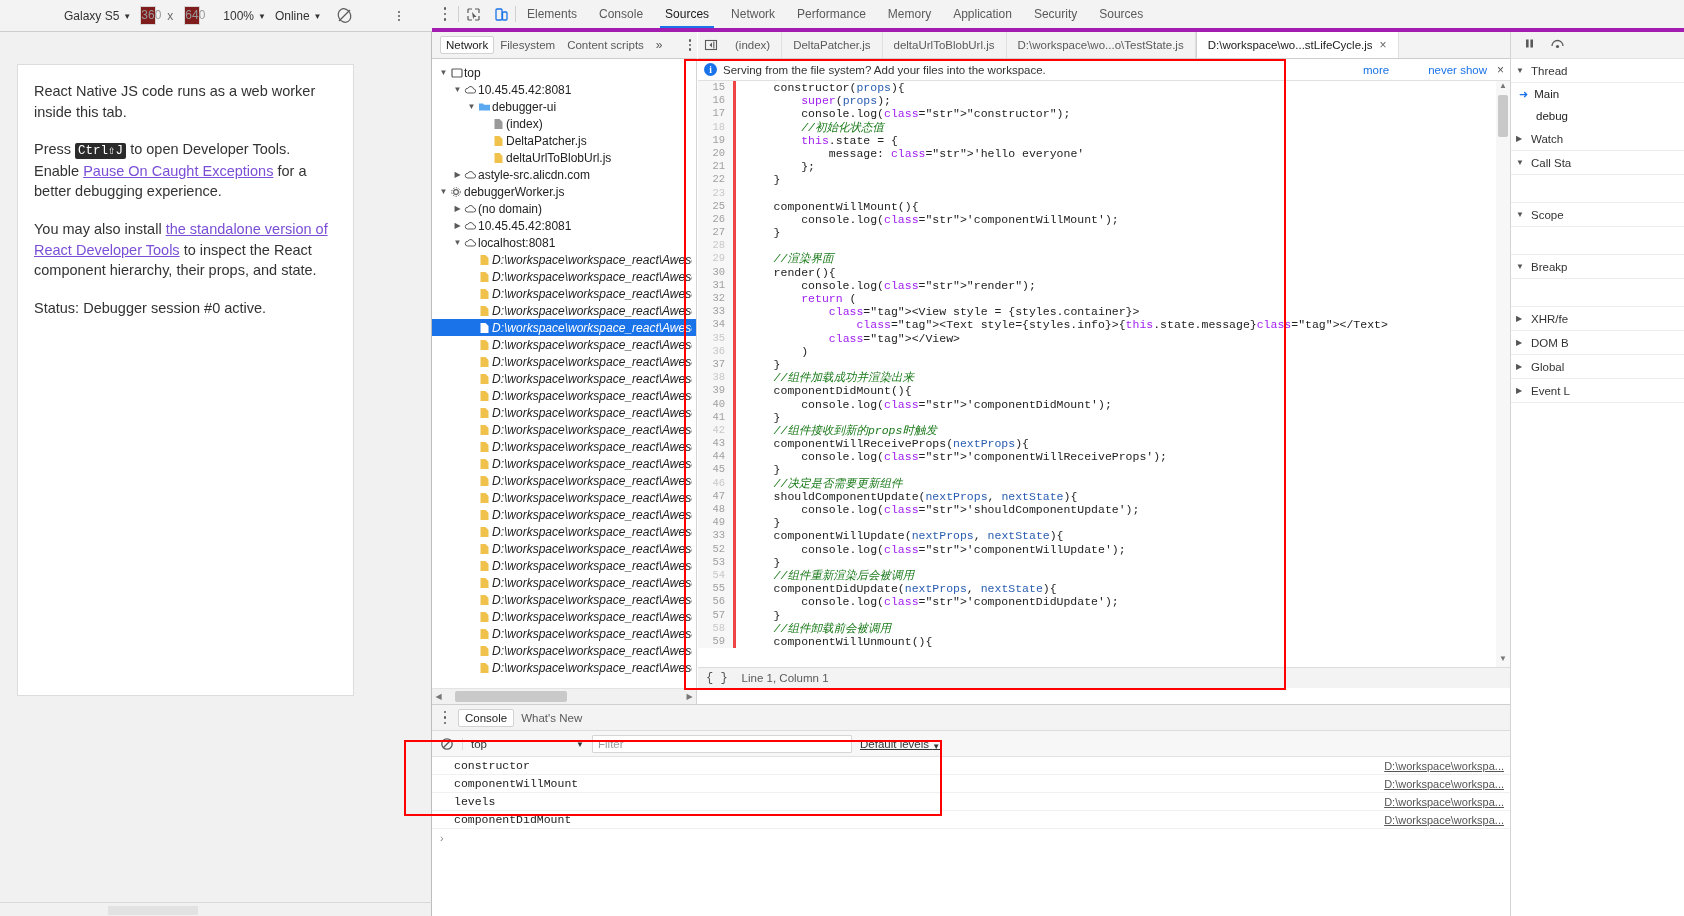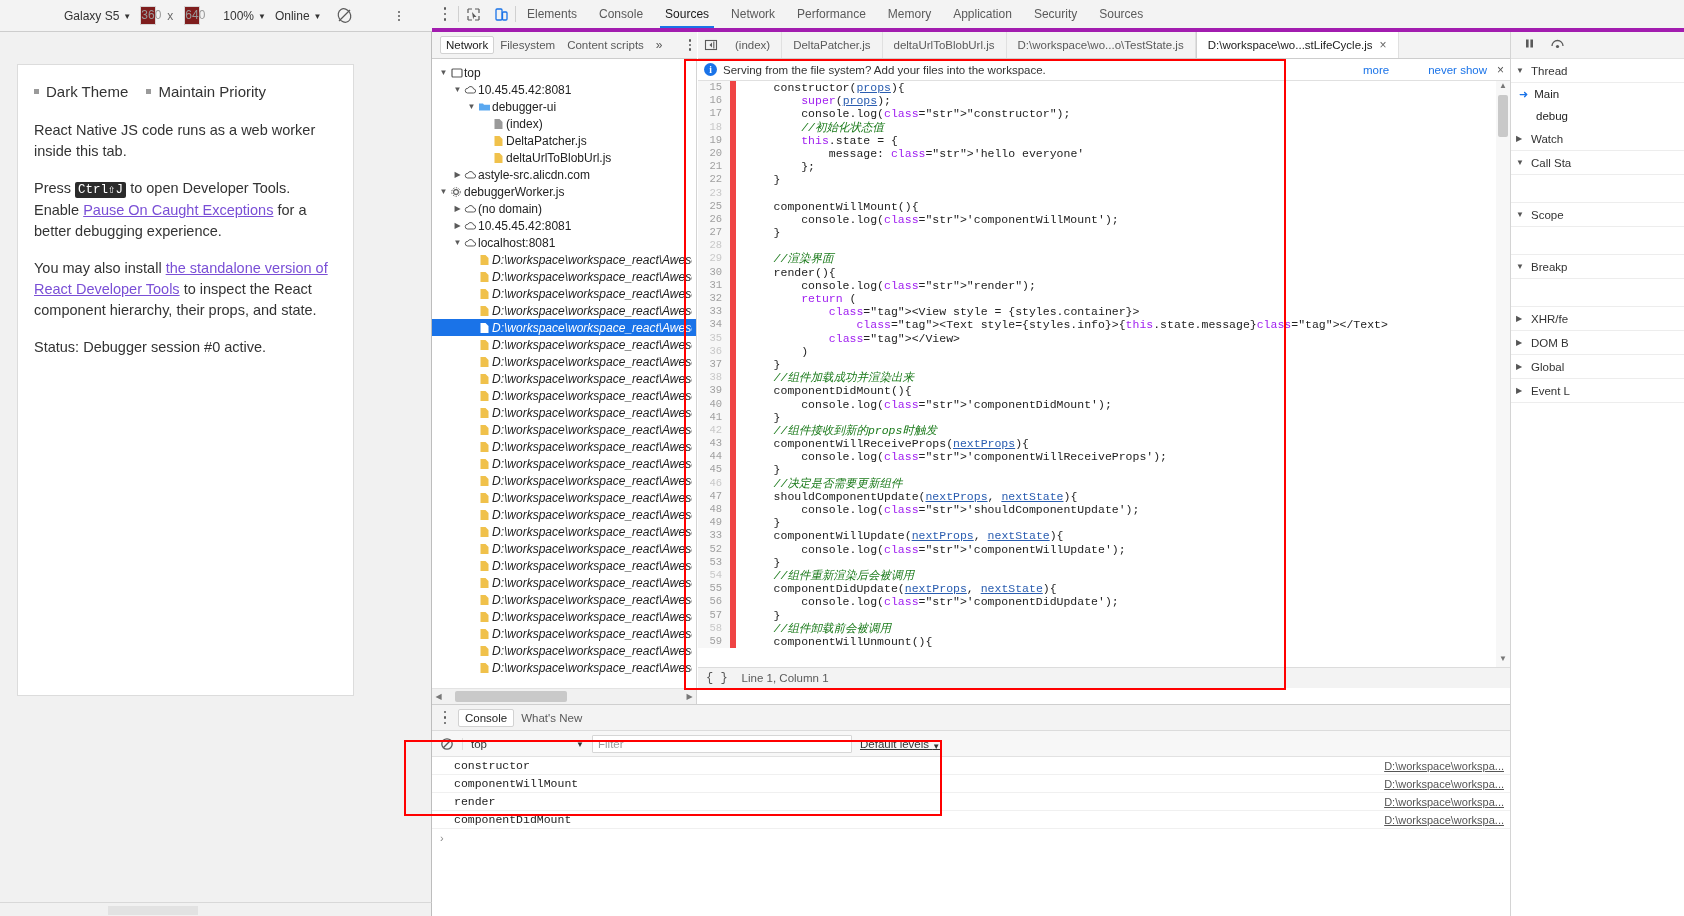--- a/index.html
+++ b/index.html
@@ -151,30 +151,30 @@
   #ws-banner .xbtn { color:#555; font-size:12px; cursor:pointer; padding-left:2px;}
 
   #code-scroll {
     position:absolute; left:0; top:22px; right:0; bottom:21px; overflow:hidden; background:#fff;
   }
   #code-table { position:absolute; left:0; top:0; }
   .cl { display:flex; height:13.2px; align-items:flex-start; }
   .ln {
     width:38px; flex:0 0 auto; text-align:right; padding-right:8px;
     color:#a0a0a0; font-family:"Liberation Mono", monospace; font-size:10.5px; line-height:13.2px;
-    background:#f7f7f7; border-right:6px solid #ef4444; user-select:none;
+    background:#f7f7f7; border-right:3px solid #ef4444; user-select:none;
   }
   .ln.dim { color:#c8c8c8; }
   .code {
     padding-left:10px; font-family:"Liberation Mono", monospace;
     font-size:11.5px; line-height:13.2px; white-space:pre; color:#222;
   }
   .kw  { color:#a020f0; }
   .cmt { color:#1a7a1a; font-style:italic; }
-  .par { color:#2a5db0;text-decoration:underline; }
+  .par { color:#2a5db0; }
 
   
   #ed-vscroll { position:absolute; right:0; top:22px; bottom:21px; width:14px; background:#f7f7f7; }
   #ed-vscroll .arrup, #ed-vscroll .arrdn { height:13px; text-align:center; font-size:8px; color:#777; cursor:pointer;}
   #ed-vscroll .arrdn { position:absolute; bottom:0; left:0; right:0; }
   #ed-vscroll .vthumb { position:absolute; left:2px; right:2px; top:14px; height:42px; background:#c9c9c9; border-radius:2px; }
 
   #ed-status {
     position:absolute; left:0; right:0; bottom:0; height:21px;
     background:#f3f3f3; border-top:1px solid #dcdcdc;
@@ -277,24 +277,20 @@
     <div class="dt-dots">
         <i></i>
         <i></i>
         <i></i>
       </div>
   </div>
 </div>
 
 <div id="page-area">
   <div id="rn-card">
-    <div class="hdr">
-      <span class="bul"></span><span>Dark Theme</span>
-      <span class="bul" style="margin-left:14px"></span><span>Maintain Priority</span>
-    </div>
     <p>React Native JS code runs as a web worker inside this tab.</p>
     <p><span>Press </span><span class="kbd">Ctrl⇧J</span><span> to open Developer Tools. Enable </span><a>Pause On Caught Exceptions</a><span> for a better debugging experience.</span></p>
     <p><span>You may also install </span><a>the standalone version of React Developer Tools</a><span> to inspect the React component hierarchy, their props, and state.</span></p>
     <p>Status: Debugger session #0 active.</p>
   </div>
 </div>
 <div id="bottom-strip">
     <div class="bs"></div>
   </div>
 
@@ -1022,21 +1018,21 @@
       <div id="console-msgs">
           <div class="cmsg">
             <span>constructor</span>
             <span class="src">D:\workspace\workspa...</span>
           </div>
           <div class="cmsg">
             <span>componentWillMount</span>
             <span class="src">D:\workspace\workspa...</span>
           </div>
           <div class="cmsg">
-            <span>render</span>
+            <span>levels</span>
             <span class="src">D:\workspace\workspa...</span>
           </div>
           <div class="cmsg">
             <span>componentDidMount</span>
             <span class="src">D:\workspace\workspa...</span>
           </div>
         </div>
       <div id="console-prompt">
           <span>›</span>
         </div>

